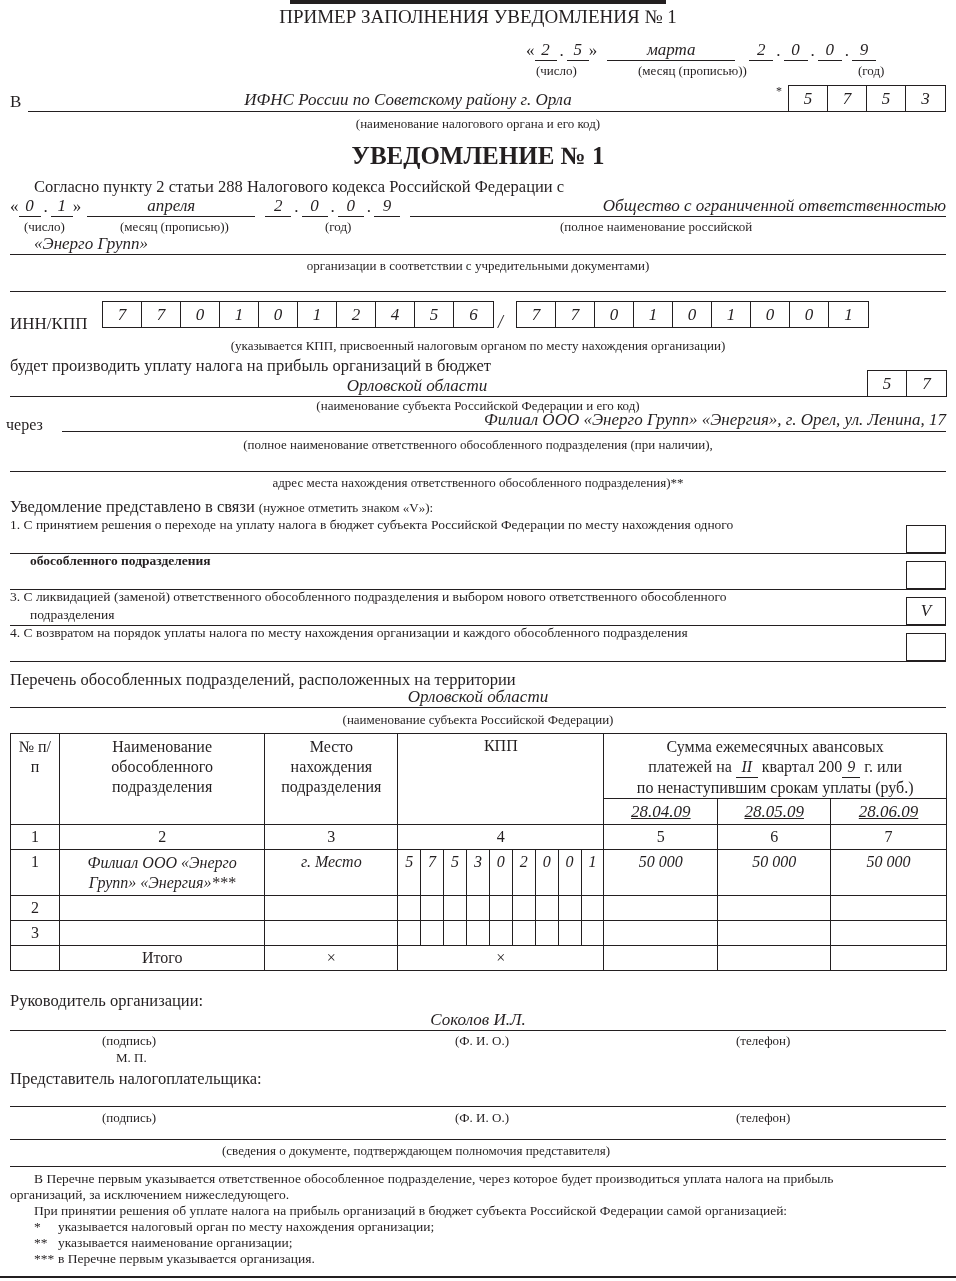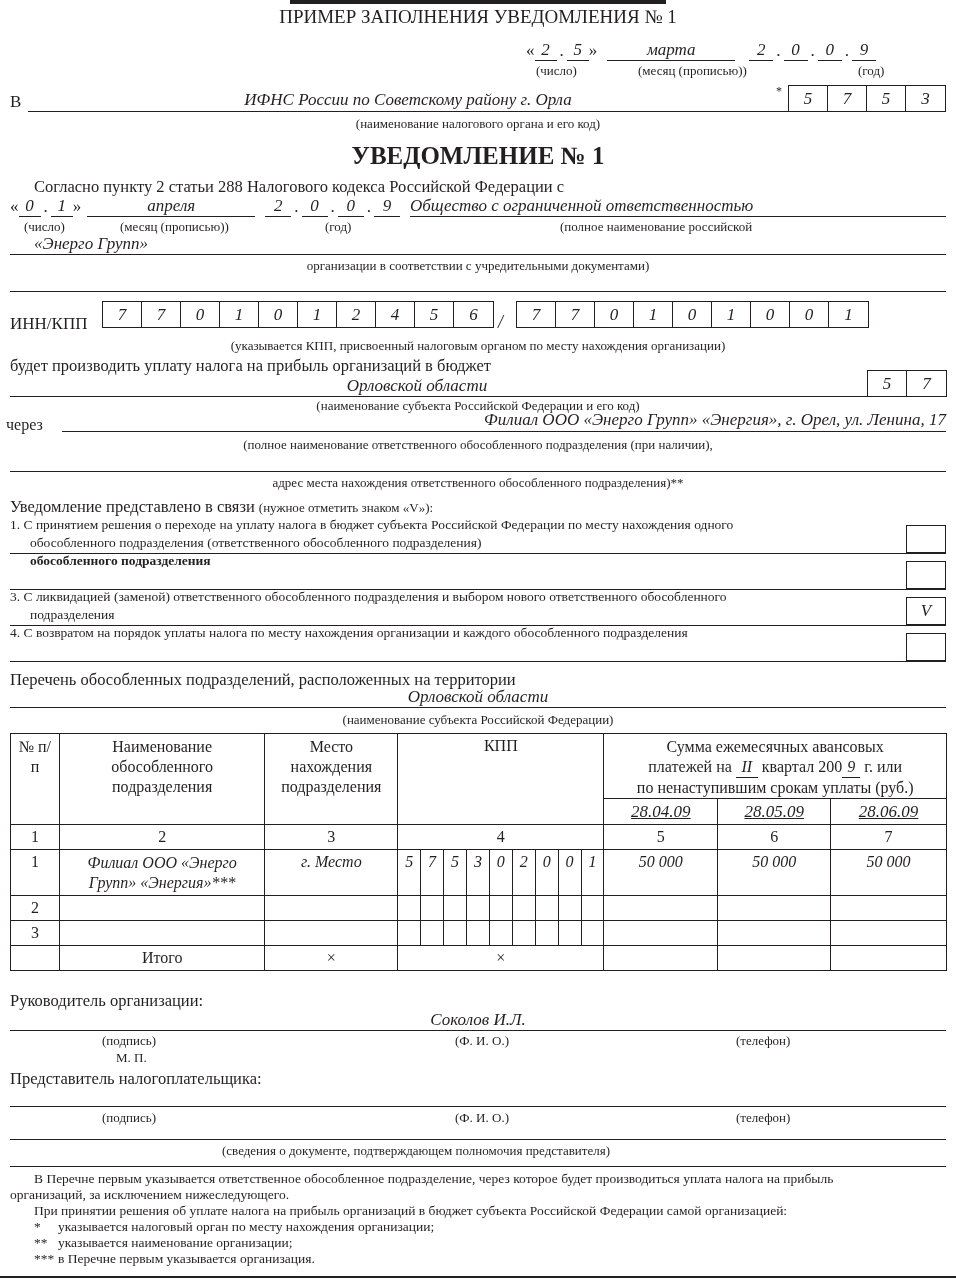--- a/index.html
+++ b/index.html
@@ -69,21 +69,21 @@
   <span>»</span>
   <span class="uline it" style="width:168px;margin-left:6px;">апреля</span>
   <span class="uline it" style="width:26px;margin-left:10px;">2</span>
   <span style="padding:0 3px;">.</span>
   <span class="uline it" style="width:26px;">0</span>
   <span style="padding:0 3px;">.</span>
   <span class="uline it" style="width:26px;">0</span>
   <span style="padding:0 3px;">.</span>
   <span class="uline it" style="width:26px;">9</span>
 </div>
-<div class="abs ser it" style="left:410px;top:196px;width:536px;text-align:left;font-size:17px;border-bottom:1px solid #231f20;height:21px;">Общество с ограниченной ответственностью</div>
+<div class="abs ser it" style="left:410px;top:196px;width:536px;text-align:right;font-size:17px;border-bottom:1px solid #231f20;height:21px;">Общество с ограниченной ответственностью</div>
 <div class="abs cap ser" style="left:24px;top:219px;">(число)</div>
 <div class="abs cap ser" style="left:120px;top:219px;">(месяц (прописью))</div>
 <div class="abs cap ser" style="left:325px;top:219px;">(год)</div>
 <div class="abs cap ser" style="left:560px;top:219px;">(полное наименование российской</div>
 <div class="abs ser it" style="left:10px;top:234px;width:936px;padding-left:24px;font-size:17px;border-bottom:1px solid #231f20;height:21px;">«Энерго Групп»</div>
 <div class="abs cap ser" style="left:0;width:956px;top:258px;">организации в соответствии с учредительными документами)</div>
 <div class="line" style="left:10px;width:936px;top:291px;"></div>
 
 <div class="abs ser txt" style="left:10px;top:314px;font-size:17px;">ИНН/КПП</div>
 <div class="cellrow ser" style="left:102px;top:301px;height:27px;">
@@ -126,21 +126,20 @@
 <div class="line" style="left:10px;width:936px;top:471px;"></div>
 <div class="abs cap ser" style="left:0;width:956px;top:475px;">адрес места нахождения ответственного обособленного подразделения)**</div>
 
 <div class="abs ser" style="left:10px;top:497px;white-space:nowrap;">
   <span style="font-size:16.5px;">Уведомление представлено в связи</span>
   <span style="font-size:13px;">(нужное отметить знаком «V»):</span>
 </div>
 
 <div class="reason ser" style="top:516px;">
   <div>1.  С принятием решения о переходе на уплату налога в бюджет субъекта Российской Федерации по месту нахождения одного</div>
-  <div style="padding-left:20px;">обособленного подразделения (ответственного обособленного подразделения)</div>
 </div>
 <div class="chk ser" style="left:906px;top:525px;"></div>
 <div class="line" style="left:10px;width:936px;top:553px;"></div>
 
 <div class="reason ser" style="top:552px;">
   <div style="padding-left:20px;font-weight:bold;">обособленного подразделения</div>
 </div>
 <div class="chk ser" style="left:906px;top:561px;"></div>
 <div class="line" style="left:10px;width:936px;top:589px;"></div>
 

